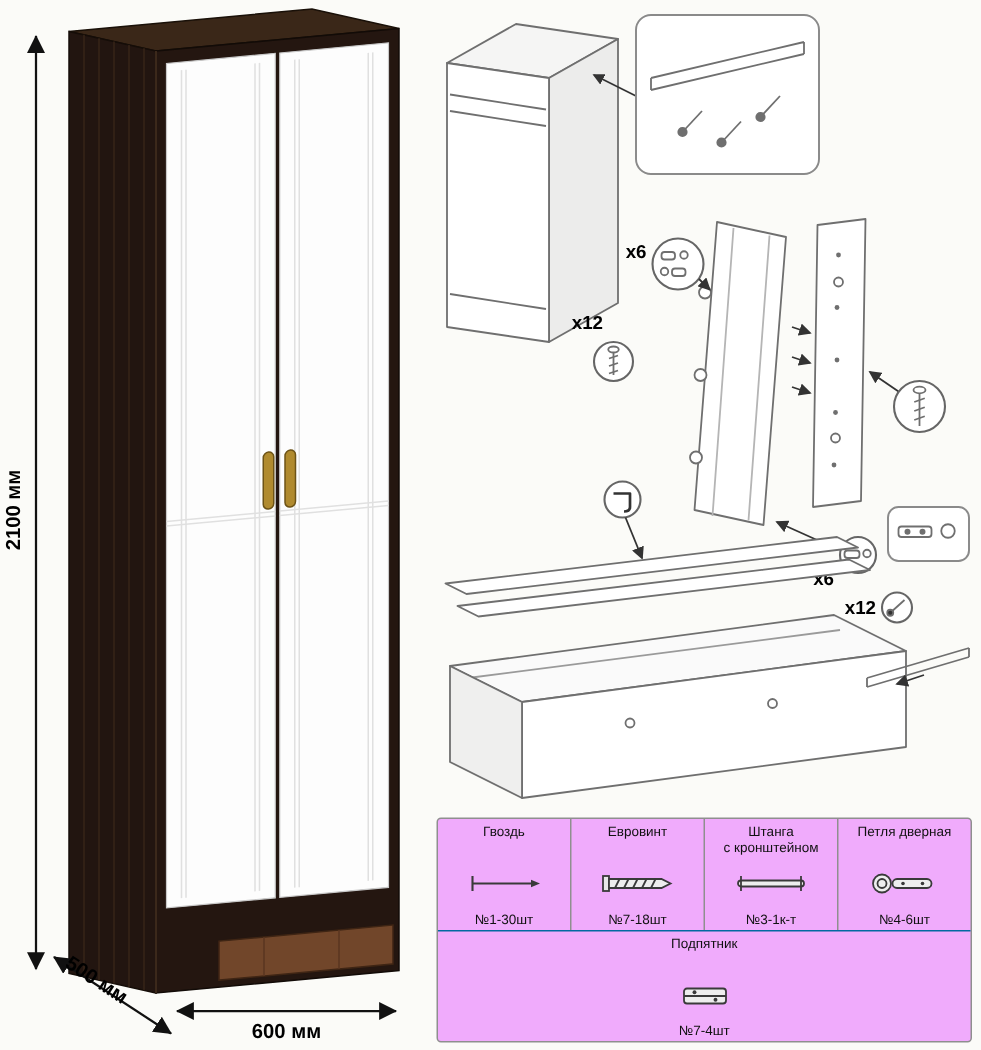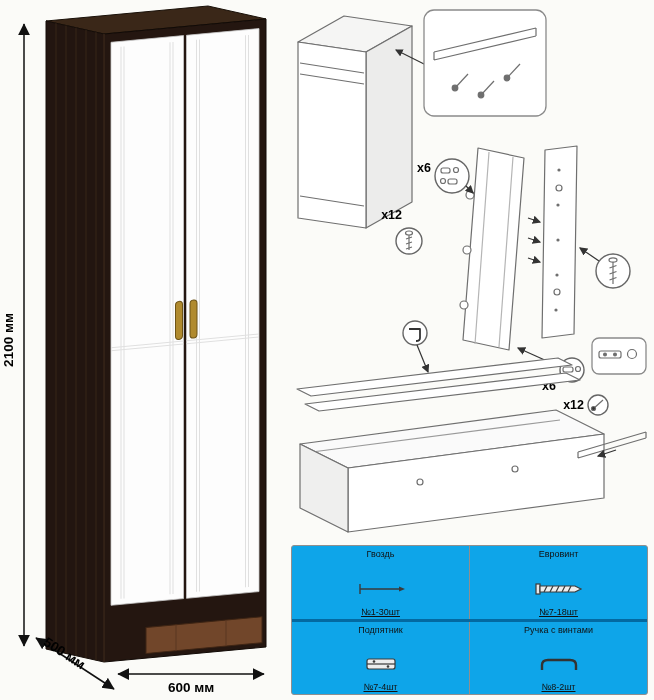--- a/index.html
+++ b/index.html
@@ -4,29 +4,29 @@
 <style>
   html,body{margin:0;padding:0;background:#e8e8e6;}
   body{font-family:"Liberation Sans",sans-serif;}
   .canvas{position:relative;width:654px;height:700px;background:#fbfbf8;overflow:hidden;margin:0 auto;}
   .scene{position:absolute;left:0;top:0;}
   .dim-label{font:bold 13.5px "Liberation Sans",sans-serif;fill:#000;}
   .count-label{font:bold 12.5px "Liberation Sans",sans-serif;fill:#000;}
   .diag{stroke:#6f6f6f;stroke-width:1.2;stroke-linejoin:round;}
   
   .parts-table{position:absolute;left:291px;top:545px;width:357px;height:150px;display:flex;flex-direction:column;
-               border:1px solid #8f8f8f;border-radius:3px;background:#0ea5e9;box-sizing:border-box;}
+               border:1px solid #8f8f8f;border-radius:3px;background:#f0abfc;box-sizing:border-box;}
   .prow{flex:1;display:flex;min-height:0;}
-  .prow + .prow{border-top:3px solid #0369a1;justify-content:space-between;}
+  .prow + .prow{border-top:1px solid #0369a1;justify-content:space-between;}
   .pcell{flex:1;display:flex;flex-direction:column;align-items:center;padding:3px 2px 2px;min-width:0;}
   .pcell + .pcell{border-left:1px solid #8f8f8f;}
   .pname{font-size:9px;line-height:1.2;text-align:center;color:#111;height:22px;}
   .pname span{display:block;}
   .picon{flex:1;display:flex;align-items:center;justify-content:center;min-height:0;}
-  .pqty{font-size:9px;color:#111;white-space:nowrap;text-decoration:underline;}
+  .pqty{font-size:9px;color:#111;white-space:nowrap;}
 </style>
 </head>
 <body>
 
 <div class="canvas">
 
 <svg class="scene" width="654" height="700" viewBox="0 0 654 700">
   <defs>
     <marker id="mA" markerWidth="9" markerHeight="9" refX="7.5" refY="4" orient="auto-start-reverse">
       <path d="M0 0 L8 4 L0 8 Z" fill="#111"></path>
@@ -216,45 +216,63 @@
           </div>
       <div class="picon">
         <svg width="56" height="24" viewBox="0 0 56 24" stroke="#3a3a3a" fill="none" stroke-width="1.2">
           <rect x="5" y="7" width="4" height="10" fill="#e8e8e8"></rect>
           <path d="M9 9 H44 L50 12 L44 15 H9 Z" fill="#eeeeee"></path>
           <path d="M13 15 L16 9 M19 15 L22 9 M25 15 L28 9 M31 15 L34 9 M37 15 L40 9"></path>
         </svg>
       </div>
       <div class="pqty">№7-18шт</div>
     </div>
+    <div class="pcell">
+      <div class="pname">
+            <span>Штанга</span>
+            <span>с кронштейном</span>
+          </div>
+      <div class="picon">
+        <svg width="56" height="24" viewBox="0 0 56 24" stroke="#3a3a3a" fill="none" stroke-width="1.2">
+          <rect x="6" y="10" width="44" height="4" rx="2" fill="#eeeeee"></rect>
+          <line x1="8" y1="7" x2="8" y2="17"></line>
+              <line x1="48" y1="7" x2="48" y2="17"></line>
+        </svg>
+      </div>
+      <div class="pqty">№3-1к-т</div>
+    </div>
+    <div class="pcell">
+      <div class="pname">
+            <span>Петля дверная</span>
+            <span></span>
+          </div>
+      <div class="picon">
+        <svg width="56" height="24" viewBox="0 0 56 24" stroke="#3a3a3a" fill="none" stroke-width="1.2">
+          <circle cx="13" cy="12" r="6" fill="#eeeeee"></circle>
+              <circle cx="13" cy="12" r="3"></circle>
+          <rect x="20" y="9" width="26" height="6" rx="3" fill="#eeeeee"></rect>
+          <circle cx="27" cy="12" r="1.2" fill="#3a3a3a" stroke="none"></circle>
+          <circle cx="40" cy="12" r="1.2" fill="#3a3a3a" stroke="none"></circle>
+        </svg>
+      </div>
+      <div class="pqty">№4-6шт</div>
+    </div>
   </div>
   <div class="prow">
     <div class="pcell">
       <div class="pname">
             <span>Подпятник</span>
             <span></span>
           </div>
       <div class="picon">
         <svg width="56" height="24" viewBox="0 0 56 24" stroke="#3a3a3a" fill="none" stroke-width="1.2">
           <rect x="14" y="7" width="28" height="10" rx="2" fill="#eeeeee"></rect>
           <line x1="14" y1="12" x2="42" y2="12"></line>
           <circle cx="21" cy="9.5" r="1.3" fill="#3a3a3a" stroke="none"></circle>
           <circle cx="35" cy="14.5" r="1.3" fill="#3a3a3a" stroke="none"></circle>
         </svg>
       </div>
       <div class="pqty">№7-4шт</div>
     </div>
-    <div class="pcell">
-      <div class="pname">
-            <span>Ручка с винтами</span>
-            <span></span>
-          </div>
-      <div class="picon">
-        <svg width="56" height="24" viewBox="0 0 56 24" stroke="#333" fill="none" stroke-width="2.4">
-          <path d="M11 18 V13 Q11 8 17 8 H39 Q45 8 45 13 V18"></path>
-        </svg>
-      </div>
-      <div class="pqty">№8-2шт</div>
-    </div>
   </div>
 </div>
 
 </div>
 
 </body></html>

